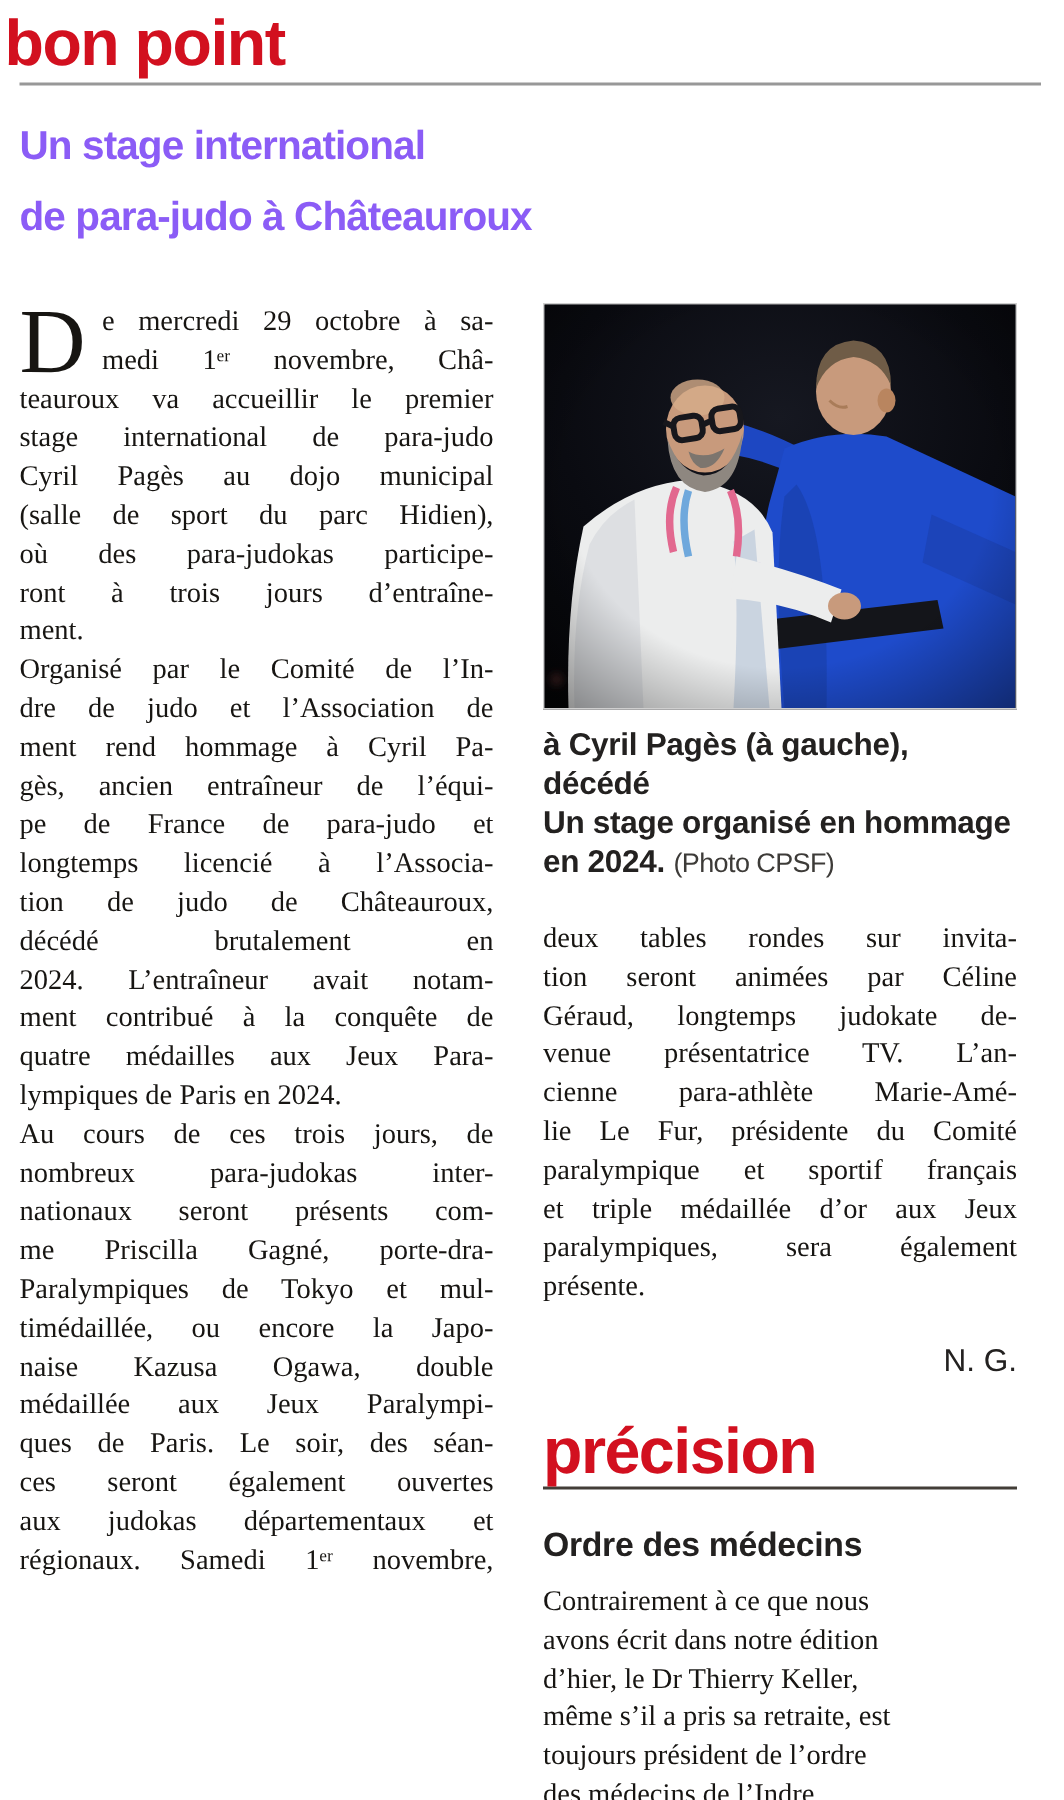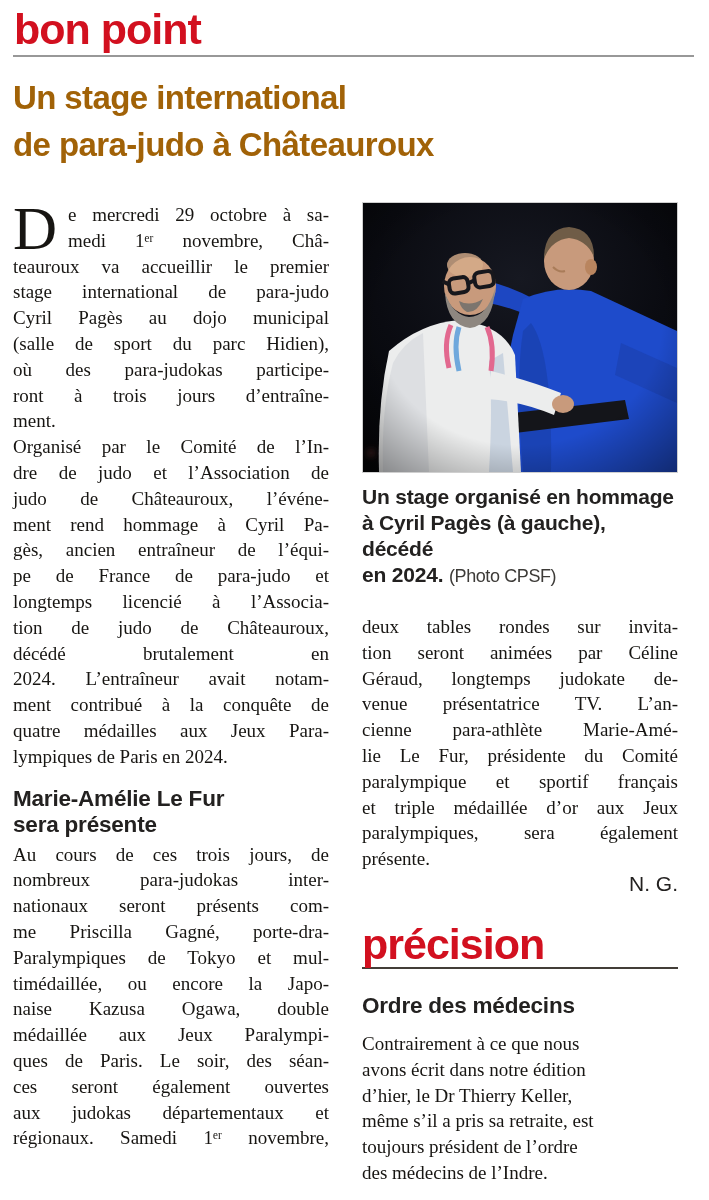--- a/index.html
+++ b/index.html
@@ -1,26 +1,26 @@
 <!DOCTYPE html>
 <html><head>
 <meta charset="utf-8">
 <style>
   html,body{margin:0;padding:0;background:#ffffff;}
   .page{position:relative;width:709px;height:1200px;background:#ffffff;overflow:hidden;}
 
   
   .kicker{font-family:"Liberation Sans",sans-serif;font-weight:700;color:#d2101f;letter-spacing:-1px;}
-  .kicker-main{position:absolute;left:14px;top:6px;font-size:43px;line-height:46px;}
+  .kicker-main{position:absolute;left:3px;top:6px;font-size:43px;line-height:46px;}
   .rule-top{position:absolute;left:13px;top:55px;width:681px;height:2px;background:#989898;}
 
   
   .title{position:absolute;left:13px;top:74px;margin:0;width:640px;
-         font-family:"Liberation Sans",sans-serif;font-weight:700;font-size:33px;line-height:47px;
-         color:#a16207;letter-spacing:-0.6px;}
+         font-family:"Liberation Sans",sans-serif;font-weight:700;font-size:27px;line-height:47px;
+         color:#8b5cf6;letter-spacing:-0.6px;}
 
   
   .col{position:absolute;top:202px;width:316px;}
   .col-left{left:13px;}
   .col-right{left:362px;}
 
   
   .body{font-family:"Liberation Serif",serif;font-size:19px;line-height:25.8px;color:#171512;margin:0;}
   .justified .tline{text-align:justify;text-align-last:justify;}
   .justified .tline.tlast{text-align-last:left;}
@@ -42,21 +42,21 @@
   .photo{margin:0;width:314px;height:269px;border:1px solid #cfcfcf;overflow:hidden;background:#0a0b11;}
 
   
   .caption{margin-top:11px;font-family:"Liberation Sans",sans-serif;font-weight:700;
            font-size:21px;line-height:26px;color:#232120;letter-spacing:-0.2px;}
   .credit{font-weight:400;font-size:18px;color:#3d3b38;letter-spacing:-0.4px;}
 
   .p4{margin-top:25px;}
   .p5{margin-top:12px;}
 
-  .signature{text-align:right;font-family:"Liberation Sans",sans-serif;
+  .signature{margin-top:25px;text-align:right;font-family:"Liberation Sans",sans-serif;
              font-size:21px;line-height:24px;color:#232120;}
 
   .kicker-2{margin-top:27px;font-size:43px;line-height:42px;}
   .rule-dark{width:316px;height:2px;background:#433e38;margin-top:2px;}
 </style>
 </head>
 <body>
 
 <div class="page">
 
@@ -77,36 +77,31 @@
         <div class="tline">stage international de para-judo</div>
         <div class="tline">Cyril Pagès au dojo municipal</div>
         <div class="tline">(salle de sport du parc Hidien),</div>
         <div class="tline">où des para-judokas participe-</div>
         <div class="tline">ront à trois jours d’entraîne-</div>
         <div class="tline tlast">ment.</div>
       </div>
     <div class="body justified">
         <div class="tline">Organisé par le Comité de l’In-</div>
         <div class="tline">dre de judo et l’Association de</div>
-        <div class="tline">judo de Châteauroux, l’événe-</div>
         <div class="tline">ment rend hommage à Cyril Pa-</div>
         <div class="tline">gès, ancien entraîneur de l’équi-</div>
         <div class="tline">pe de France de para-judo et</div>
         <div class="tline">longtemps licencié à l’Associa-</div>
         <div class="tline">tion de judo de Châteauroux,</div>
         <div class="tline">décédé brutalement en</div>
         <div class="tline">2024. L’entraîneur avait notam-</div>
         <div class="tline">ment contribué à la conquête de</div>
         <div class="tline">quatre médailles aux Jeux Para-</div>
         <div class="tline tlast">lympiques de Paris en 2024.</div>
       </div>
-    <h3 class="subhead ragged">
-        <div class="tline">Marie-Amélie Le Fur</div>
-        <div class="tline tlast">sera présente</div>
-      </h3>
     <div class="body justified cont">
         <div class="tline">Au cours de ces trois jours, de</div>
         <div class="tline">nombreux para-judokas inter-</div>
         <div class="tline">nationaux seront présents com-</div>
         <div class="tline">me Priscilla Gagné, porte-dra-</div>
         <div class="tline">Paralympiques de Tokyo et mul-</div>
         <div class="tline">timédaillée, ou encore la Japo-</div>
         <div class="tline">naise Kazusa Ogawa, double</div>
         <div class="tline">médaillée aux Jeux Paralympi-</div>
         <div class="tline">ques de Paris. Le soir, des séan-</div>
@@ -177,22 +172,22 @@
             <line x1="86" y1="78" x2="80" y2="74"></line>
           </g>
         </g>
 
         <rect width="314" height="269" fill="url(#vign)"></rect>
       </svg>
     </figure>
 
     <div class="caption">
       <div class="ragged">
+          <div class="tline tlast">à Cyril Pagès (à gauche), décédé</div>
           <div class="tline">Un stage organisé en hommage</div>
-          <div class="tline tlast">à Cyril Pagès (à gauche), décédé</div>
         </div>
       <div class="cap-last">
         <span>en 2024.</span>
         <span class="credit">(Photo CPSF)</span>
       </div>
     </div>
 
     <div class="body justified p4">
         <div class="tline">deux tables rondes sur invita-</div>
         <div class="tline">tion seront animées par Céline</div>

